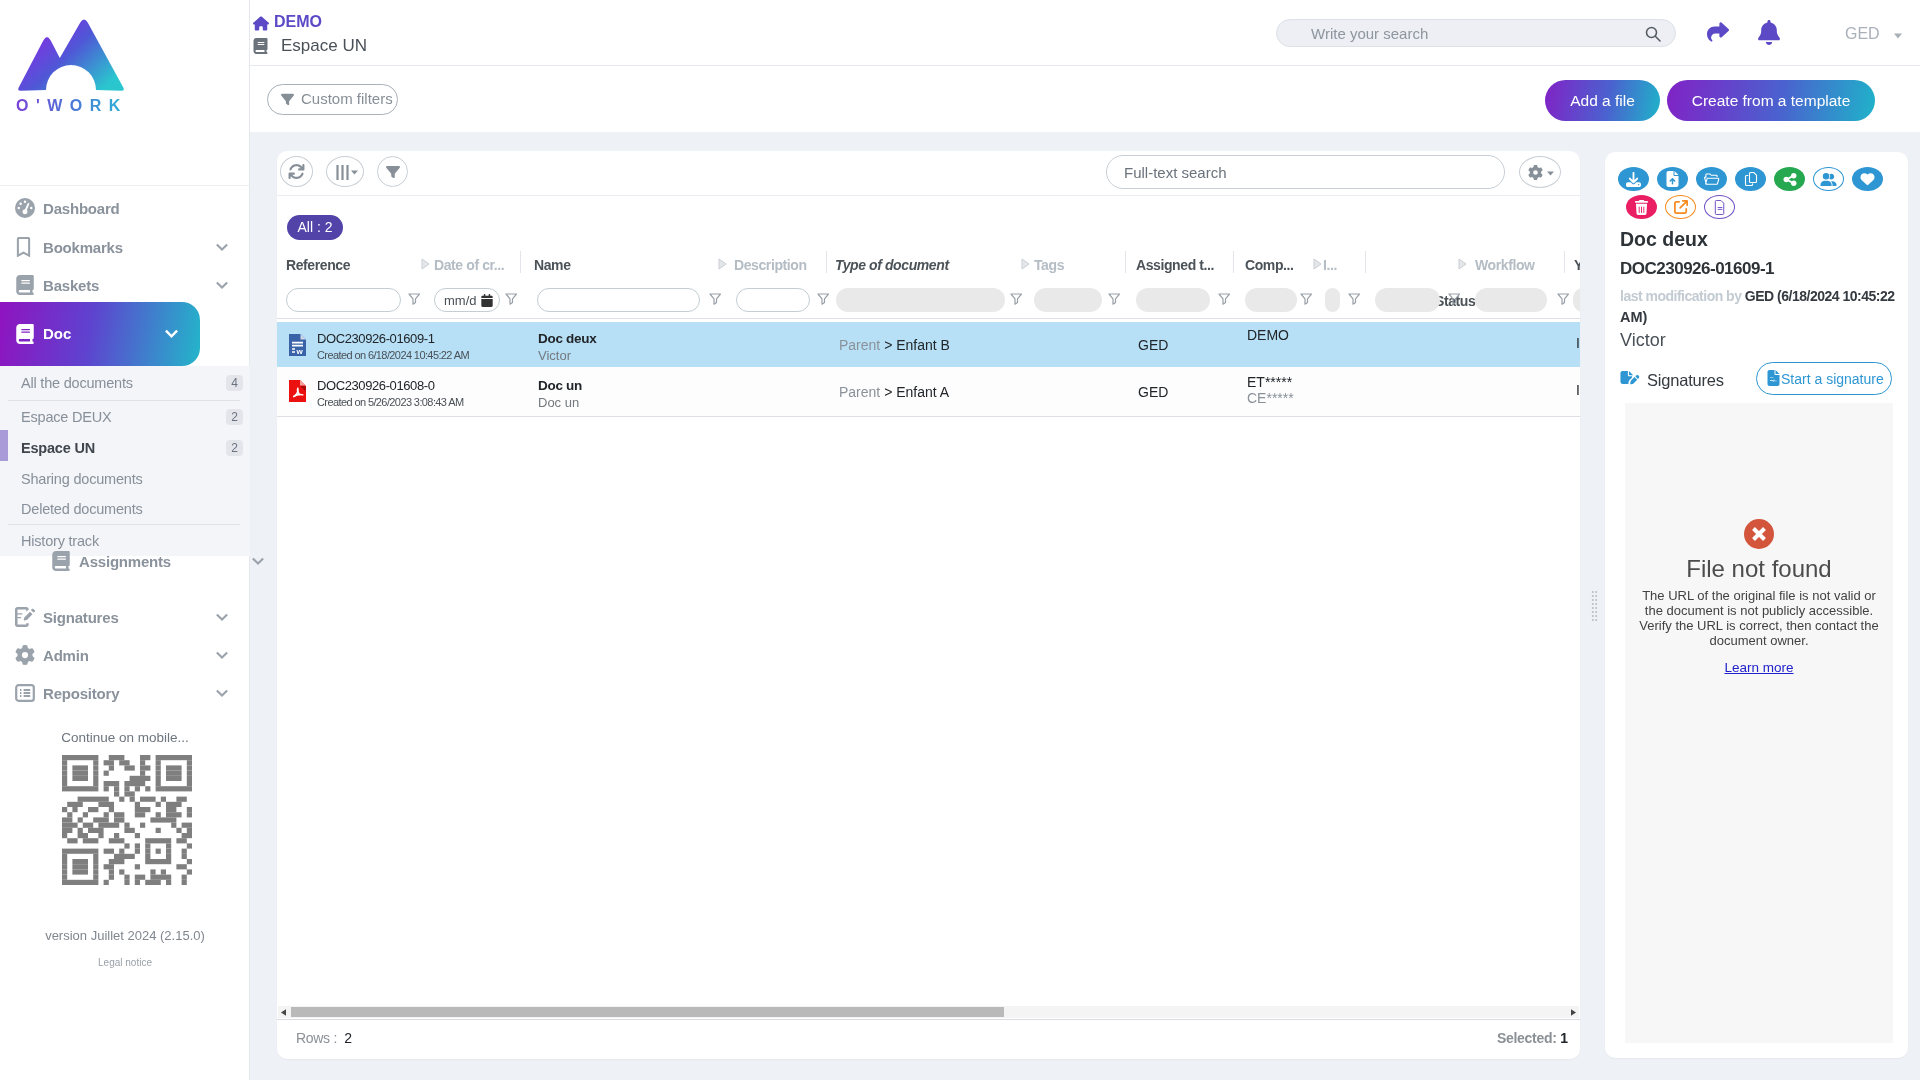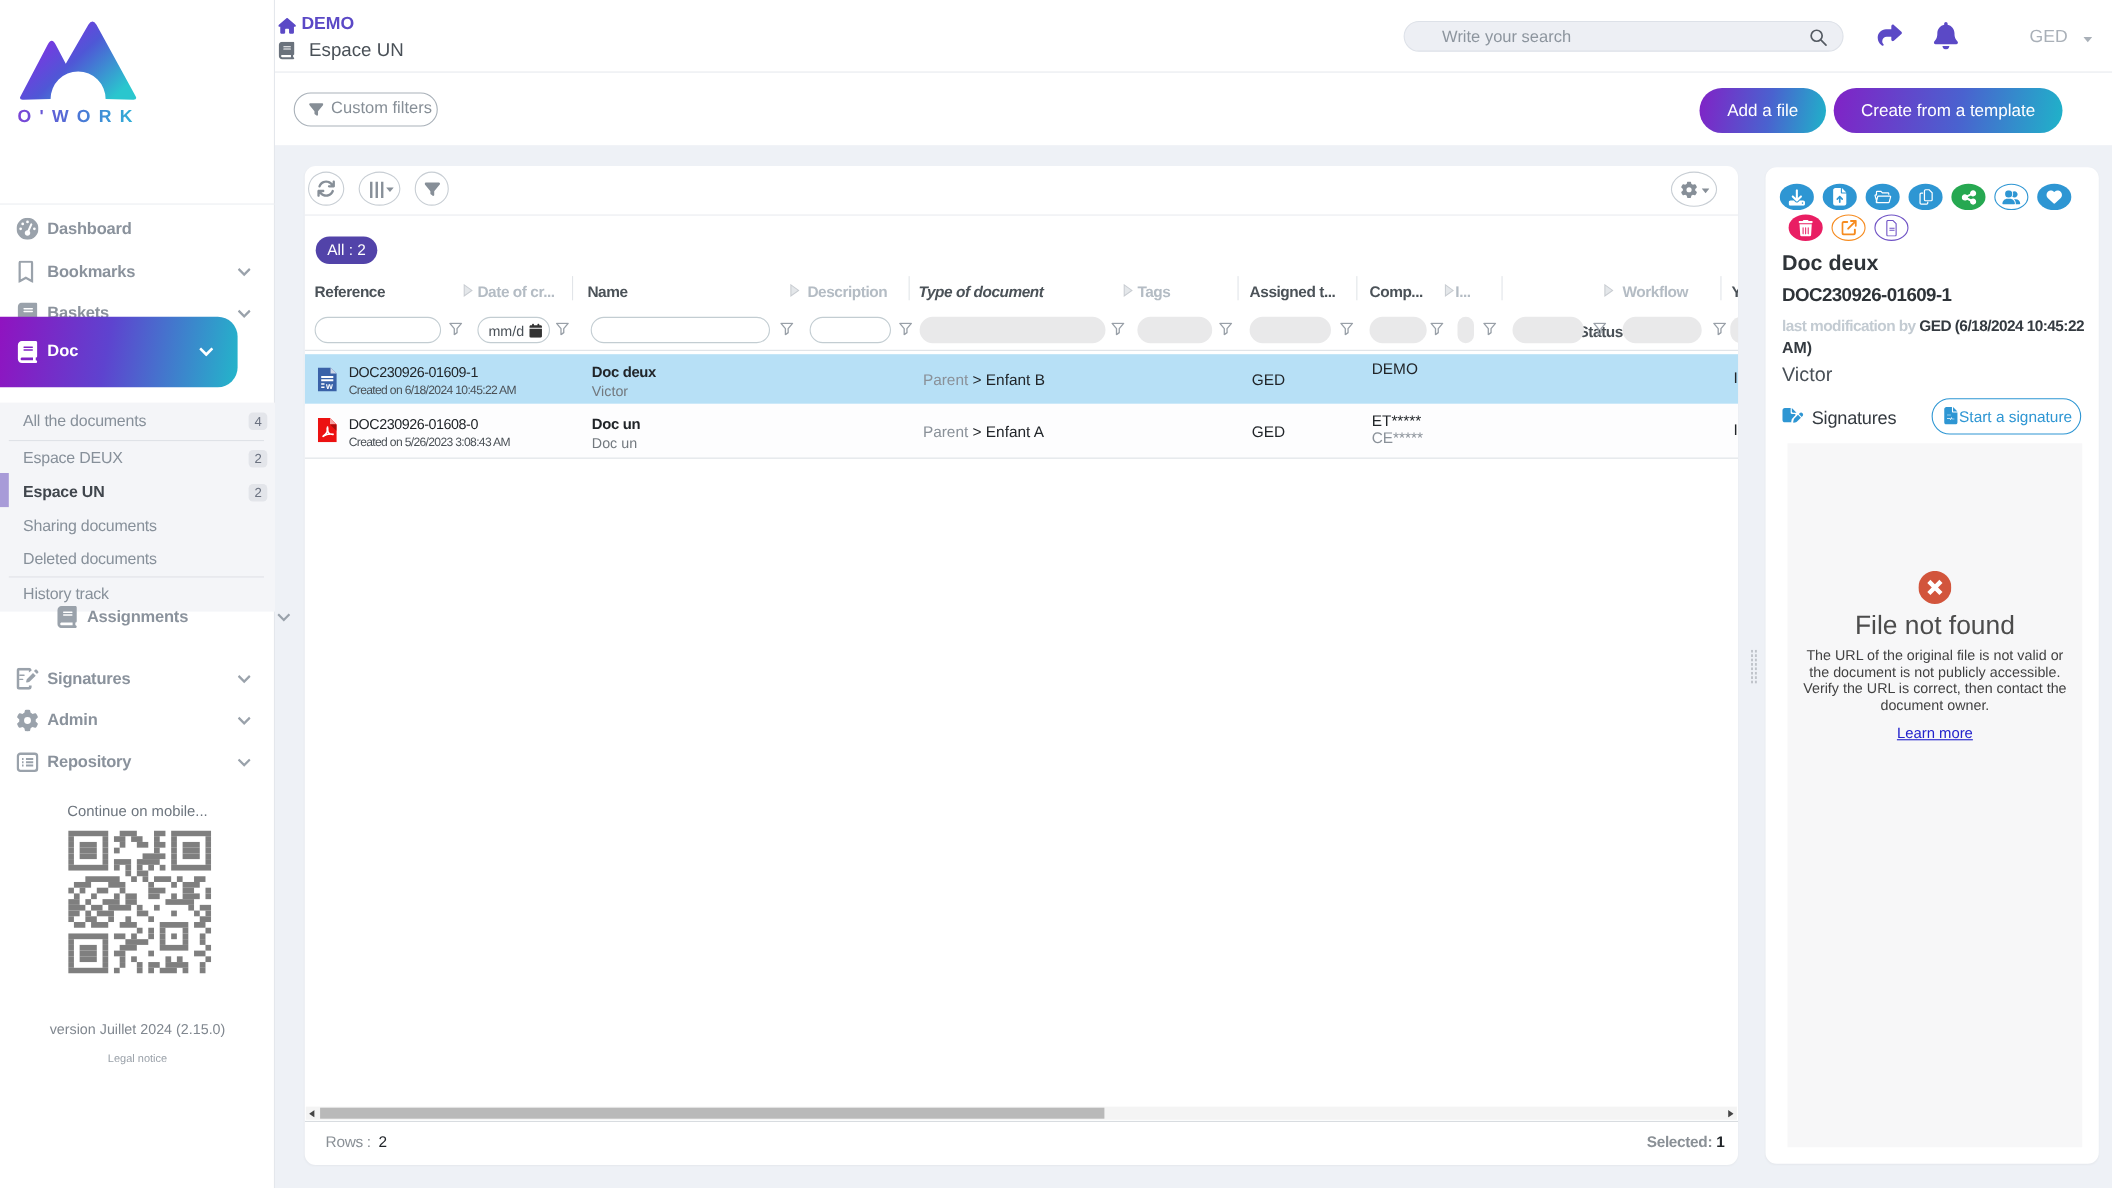--- a/index.html
+++ b/index.html
@@ -117,21 +117,21 @@
   <div class="side-item" style="top:266px;">
     <svg class="side-ic" viewBox="0 0 448 512">
         <path fill="#9aa2ab" d="M96 0C43 0 0 43 0 96V416c0 53 43 96 96 96H384h32c17.7 0 32-14.3 32-32s-14.3-32-32-32V384c17.7 0 32-14.3 32-32V32c0-17.7-14.3-32-32-32H384 96zm0 384H352v64H96c-17.7 0-32-14.3-32-32s14.3-32 32-32zm32-240c0-8.8 7.2-16 16-16H336c8.8 0 16 7.2 16 16s-7.2 16-16 16H144c-8.8 0-16-7.2-16-16zm16 48H336c8.8 0 16 7.2 16 16s-7.2 16-16 16H144c-8.8 0-16-7.2-16-16s7.2-16 16-16z"></path>
       </svg>
     <span class="side-label">Baskets</span>
     <svg class="chev" viewBox="0 0 14 9">
         <path d="M1 1.5l6 6 6-6" fill="none" stroke="#9aa2ab" stroke-width="2.4"></path>
       </svg>
   </div>
 
-  <div class="abs" style="left:0;top:288px;width:216px;height:64px;background:linear-gradient(100deg,#9013c0 0%,#5e43cf 45%,#23b6ca 100%);border-radius:0 18px 18px 0;">
+  <div class="abs" style="left:0;top:302px;width:200px;height:64px;background:linear-gradient(100deg,#9013c0 0%,#5e43cf 45%,#23b6ca 100%);border-radius:0 18px 18px 0;">
     <svg class="abs" style="left:15px;top:22px;" width="20" height="20" viewBox="0 0 448 512">
         <path fill="#fff" d="M96 0C43 0 0 43 0 96V416c0 53 43 96 96 96H384h32c17.7 0 32-14.3 32-32s-14.3-32-32-32V384c17.7 0 32-14.3 32-32V32c0-17.7-14.3-32-32-32H384 96zm0 384H352v64H96c-17.7 0-32-14.3-32-32s14.3-32 32-32zm32-240c0-8.8 7.2-16 16-16H336c8.8 0 16 7.2 16 16s-7.2 16-16 16H144c-8.8 0-16-7.2-16-16zm16 48H336c8.8 0 16 7.2 16 16s-7.2 16-16 16H144c-8.8 0-16-7.2-16-16s7.2-16 16-16z"></path>
       </svg>
     <span class="abs" style="left:43px;top:23px;font-size:15px;font-weight:bold;color:#fff;">Doc</span>
     <svg class="abs" style="right:22px;top:27px;" width="13" height="9" viewBox="0 0 14 9">
         <path d="M1 1.5l6 6 6-6" fill="none" stroke="#fff" stroke-width="2.6"></path>
       </svg>
   </div>
 
   <div class="abs" style="left:0;top:366px;width:250px;height:190px;background:#f4f5f8;">
@@ -378,20 +378,23 @@
       </svg>
     <svg class="abs" style="left:24px;top:13px;" width="7" height="5" viewBox="0 0 10 7">
         <path d="M0 0.5 L10 0.5 L5 6.5 Z" fill="#878f98"></path>
       </svg>
   </div>
   <div class="abs" style="left:100px;top:5px;width:31px;height:31px;border:1px solid #c8ced4;border-radius:50%;">
     <svg class="abs" style="left:8px;top:8px;" width="14" height="14" viewBox="0 0 512 512">
         <path fill="#878f98" d="M3.9 54.9C10.5 40.9 24.5 32 40 32H472c15.5 0 29.5 8.9 36.1 22.9s4.6 30.5-5.2 42.5L320 320.9V448c0 12.1-6.8 23.2-17.7 28.6s-23.8 4.3-33.5-3l-64-48c-8.1-6-12.8-15.5-12.8-25.6V320.9L9 97.3C-.7 85.4-2.8 68.8 3.9 54.9z"></path>
       </svg>
   </div>
+  <div class="abs" style="left:829px;top:4px;width:399px;height:34px;border:1px solid #c8ced4;border-radius:17px;">
+    <span class="abs" style="left:17px;top:8px;font-size:15px;color:#6a727c;">Full-text search</span>
+  </div>
   <div class="abs" style="left:1242px;top:5px;width:42px;height:32px;border:1px solid #c8ced4;border-radius:50%;">
     <svg class="abs" style="left:8px;top:8px;" width="15" height="15" viewBox="0 0 512 512">
         <path fill="#878f98" d="M495.9 166.6c3.2 8.7 .5 18.4-6.4 24.6l-43.3 39.4c1.1 8.3 1.7 16.8 1.7 25.4s-.6 17.1-1.7 25.4l43.3 39.4c6.9 6.2 9.6 15.9 6.4 24.6-4.4 11.9-9.7 23.3-15.8 34.3l-4.7 8.1c-6.6 11-14 21.4-22.1 31.2-5.9 7.2-15.7 9.6-24.5 6.8l-55.7-17.7c-13.4 10.3-28.2 18.9-44 25.4l-12.5 57.1c-2 9.1-9 16.3-18.2 17.8-13.8 2.3-28 3.5-42.5 3.5s-28.7-1.2-42.5-3.5c-9.2-1.5-16.2-8.7-18.2-17.8l-12.5-57.1c-15.8-6.5-30.6-15.1-44-25.4L83.1 425.9c-8.8 2.8-18.6 .3-24.5-6.8-8.1-9.8-15.5-20.2-22.1-31.2l-4.7-8.1c-6.1-11-11.4-22.4-15.8-34.3-3.2-8.7-.5-18.4 6.4-24.6l43.3-39.4C64.6 273.1 64 264.6 64 256s.6-17.1 1.7-25.4L22.4 191.2c-6.9-6.2-9.6-15.9-6.4-24.6 4.4-11.9 9.7-23.3 15.8-34.3l4.7-8.1c6.6-11 14-21.4 22.1-31.2 5.9-7.2 15.7-9.6 24.5-6.8l55.7 17.7c13.4-10.3 28.2-18.9 44-25.4l12.5-57.1c2-9.1 9-16.3 18.2-17.8C227.3 1.2 241.5 0 256 0s28.7 1.2 42.5 3.5c9.2 1.5 16.2 8.7 18.2 17.8l12.5 57.1c15.8 6.5 30.6 15.1 44 25.4l55.7-17.7c8.8-2.8 18.6-.3 24.5 6.8 8.1 9.8 15.5 20.2 22.1 31.2l4.7 8.1c6.1 11 11.4 22.4 15.8 34.3zM256 336a80 80 0 1 0 0-160 80 80 0 1 0 0 160z"></path>
       </svg>
     <svg class="abs" style="left:27px;top:14px;" width="7" height="5" viewBox="0 0 10 7">
         <path d="M0 0.5 L10 0.5 L5 6.5 Z" fill="#878f98"></path>
       </svg>
   </div>
   <div class="abs" style="left:0;top:44px;width:1303px;height:1px;background:#e9ecf0;"></div>
 

